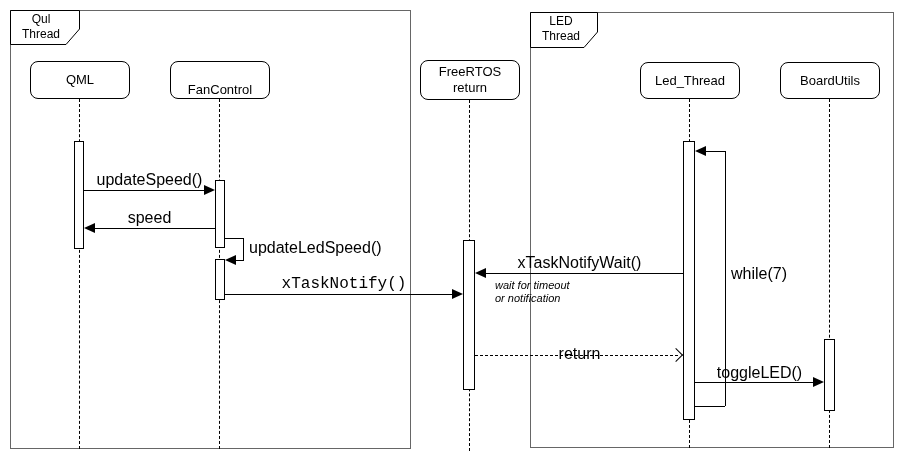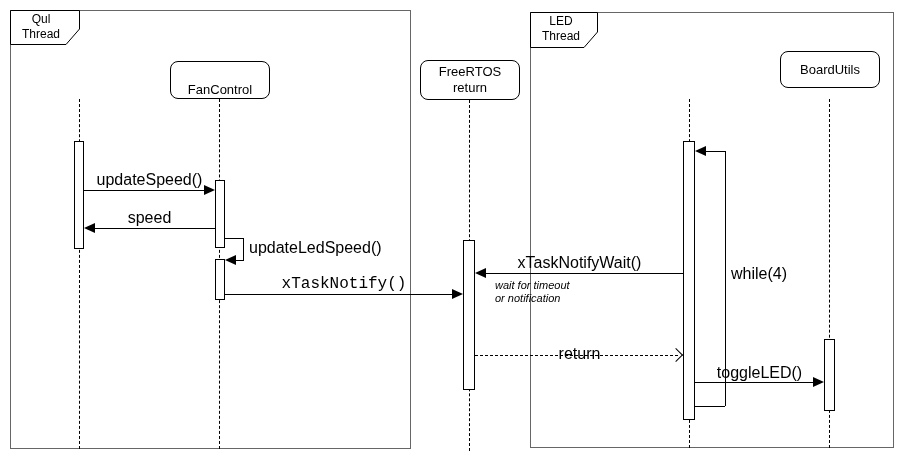--- a/index.html
+++ b/index.html
@@ -63,28 +63,34 @@
       <div>Thread</div>
     </div>
   </div>
 
   <div class="lifeline" style="left:79px; top:99px; height:350px;"></div>
   <div class="lifeline" style="left:219px; top:99px; height:350px;"></div>
   <div class="lifeline" style="left:469px; top:100px; height:351px;"></div>
   <div class="lifeline" style="left:689px; top:99px; height:349px;"></div>
   <div class="lifeline" style="left:829px; top:99px; height:349px;"></div>
 
+  <div class="pbox" style="left:30px; top:61px;">
+    <span>QML</span>
+  </div>
   <div class="pbox" style="left:170px; top:61px;justify-content:flex-end;">
     <span>FanControl</span>
   </div>
   <div class="pbox" style="left:420px; top:60px; height:40px;">
     <span>FreeRTOS</span>
     <span>return</span>
   </div>
-  <div class="pbox" style="left:780px; top:51px; height:37px;">
+  <div class="pbox" style="left:640px; top:62px; height:37px;">
+    <span>Led_Thread</span>
+  </div>
+  <div class="pbox" style="left:780px; top:62px; height:37px;">
     <span>BoardUtils</span>
   </div>
 
   <div class="act" style="left:74px;  top:141px; width:10px; height:108px;"></div>
   <div class="act" style="left:215px; top:180px; width:10px; height:68px;"></div>
   <div class="act" style="left:215px; top:259px; width:10px; height:41px;"></div>
   <div class="act" style="left:463px; top:240px; width:12px; height:150px;"></div>
   <div class="act" style="left:683px; top:141px; width:12px; height:279px;"></div>
   <div class="act" style="left:824px; top:339px; width:11px; height:72px;"></div>
 
@@ -117,15 +123,15 @@
   <div class="open-r" style="left:671px; top:350px;"></div>
 
   <div class="msg-label" style="left:695px; top:366px; width:129px;text-align:center;">toggleLED()</div>
   <div class="hline" style="left:695px; top:382px; width:119px;"></div>
   <div class="arr-r" style="left:813px; top:377px;"></div>
 
   <div class="hline" style="left:706px; top:151px; width:19px;"></div>
   <div class="vline" style="left:725px; top:151px; height:255px;"></div>
   <div class="hline" style="left:695px; top:406px; width:30px;"></div>
   <div class="arr-l" style="left:695px; top:146px;"></div>
-  <div class="msg-label left" style="left:731px; top:267px;">while(4)</div>
+  <div class="msg-label left" style="left:731px; top:267px;">while(7)</div>
 
 </div>
 
 </body></html>

